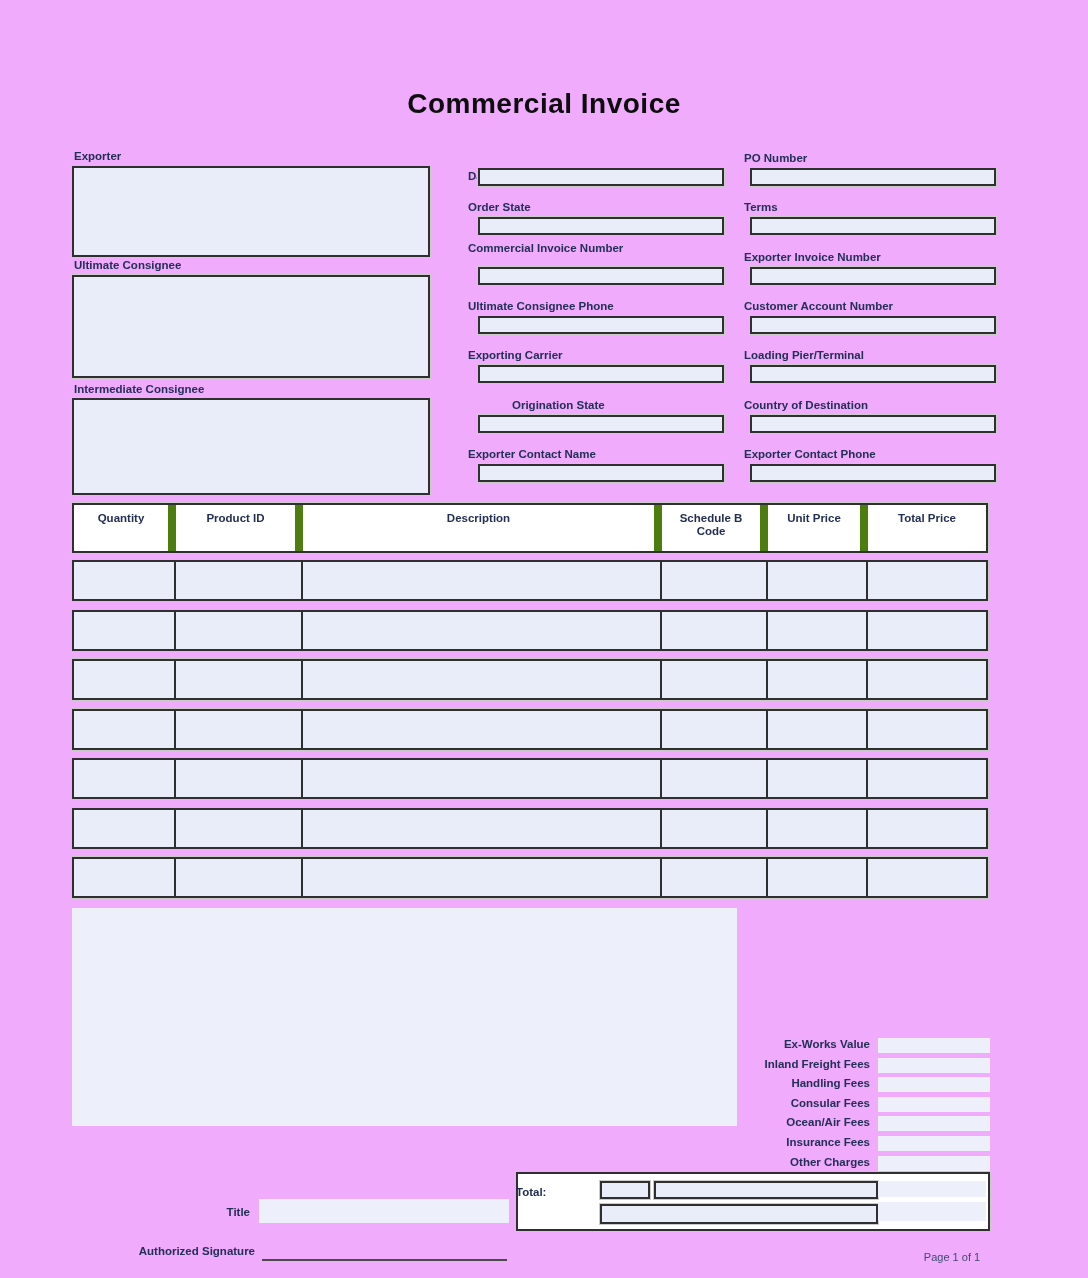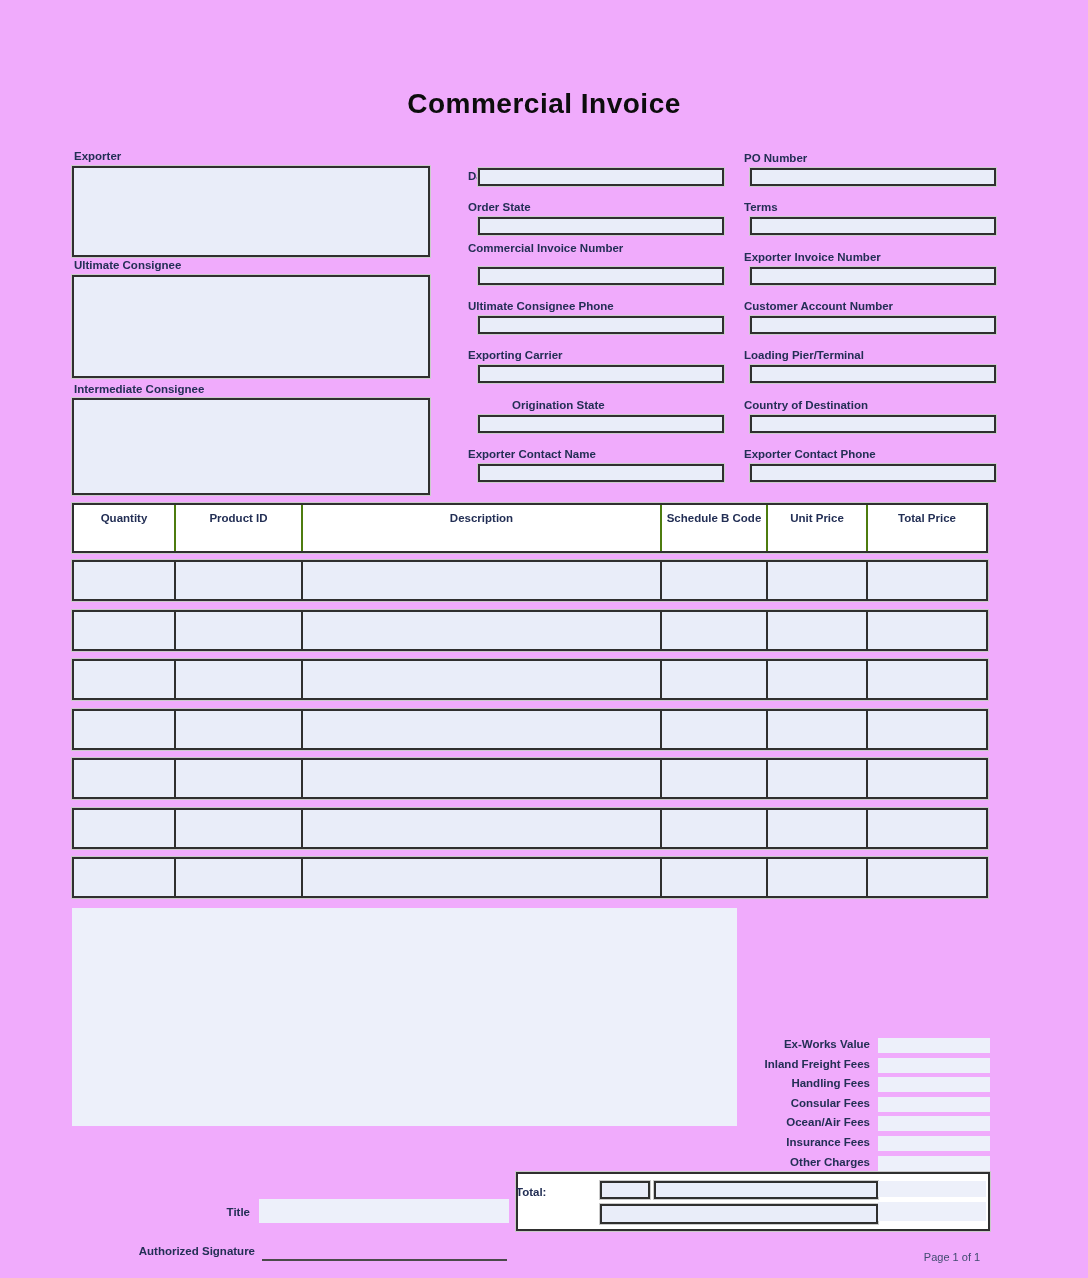--- a/index.html
+++ b/index.html
@@ -24,21 +24,21 @@
     position:absolute;background:#e9edf9;border:2px solid #2f2f2f;
     box-shadow:0 0 0 1px #cbcbcb;font-size:11px;color:#1a1a1a;
   }
   .soft{position:absolute;background:#edf0fa;font-size:11px;color:#1a1a1a;}
   .thead{
     position:absolute;left:72px;top:503px;width:916px;height:50px;
     border:2px solid #2f2f2f;box-shadow:0 0 0 1px #cbcbcb;background:#ffffff;
     display:flex;box-sizing:border-box;
   }
   .hcell{
-    box-sizing:border-box;border-right:2px solid #4d7c0f;
+    box-sizing:border-box;border-right:8px solid #4d7c0f;
     font-size:11.5px;font-weight:bold;color:#232f55;text-align:center;
     padding:7px 4px 0 4px;line-height:13px;
   }
   .hcell.last{border-right:none;}
   .trow{
     position:absolute;left:72px;width:916px;height:41px;
     border:2px solid #2f2f2f;box-shadow:0 0 0 1px #c9c9c9;background:#e9edf9;
     display:flex;box-sizing:border-box;
   }
   .tcell{box-sizing:border-box;border-right:2px solid #2f2f2f;background:#e9edf9;}

